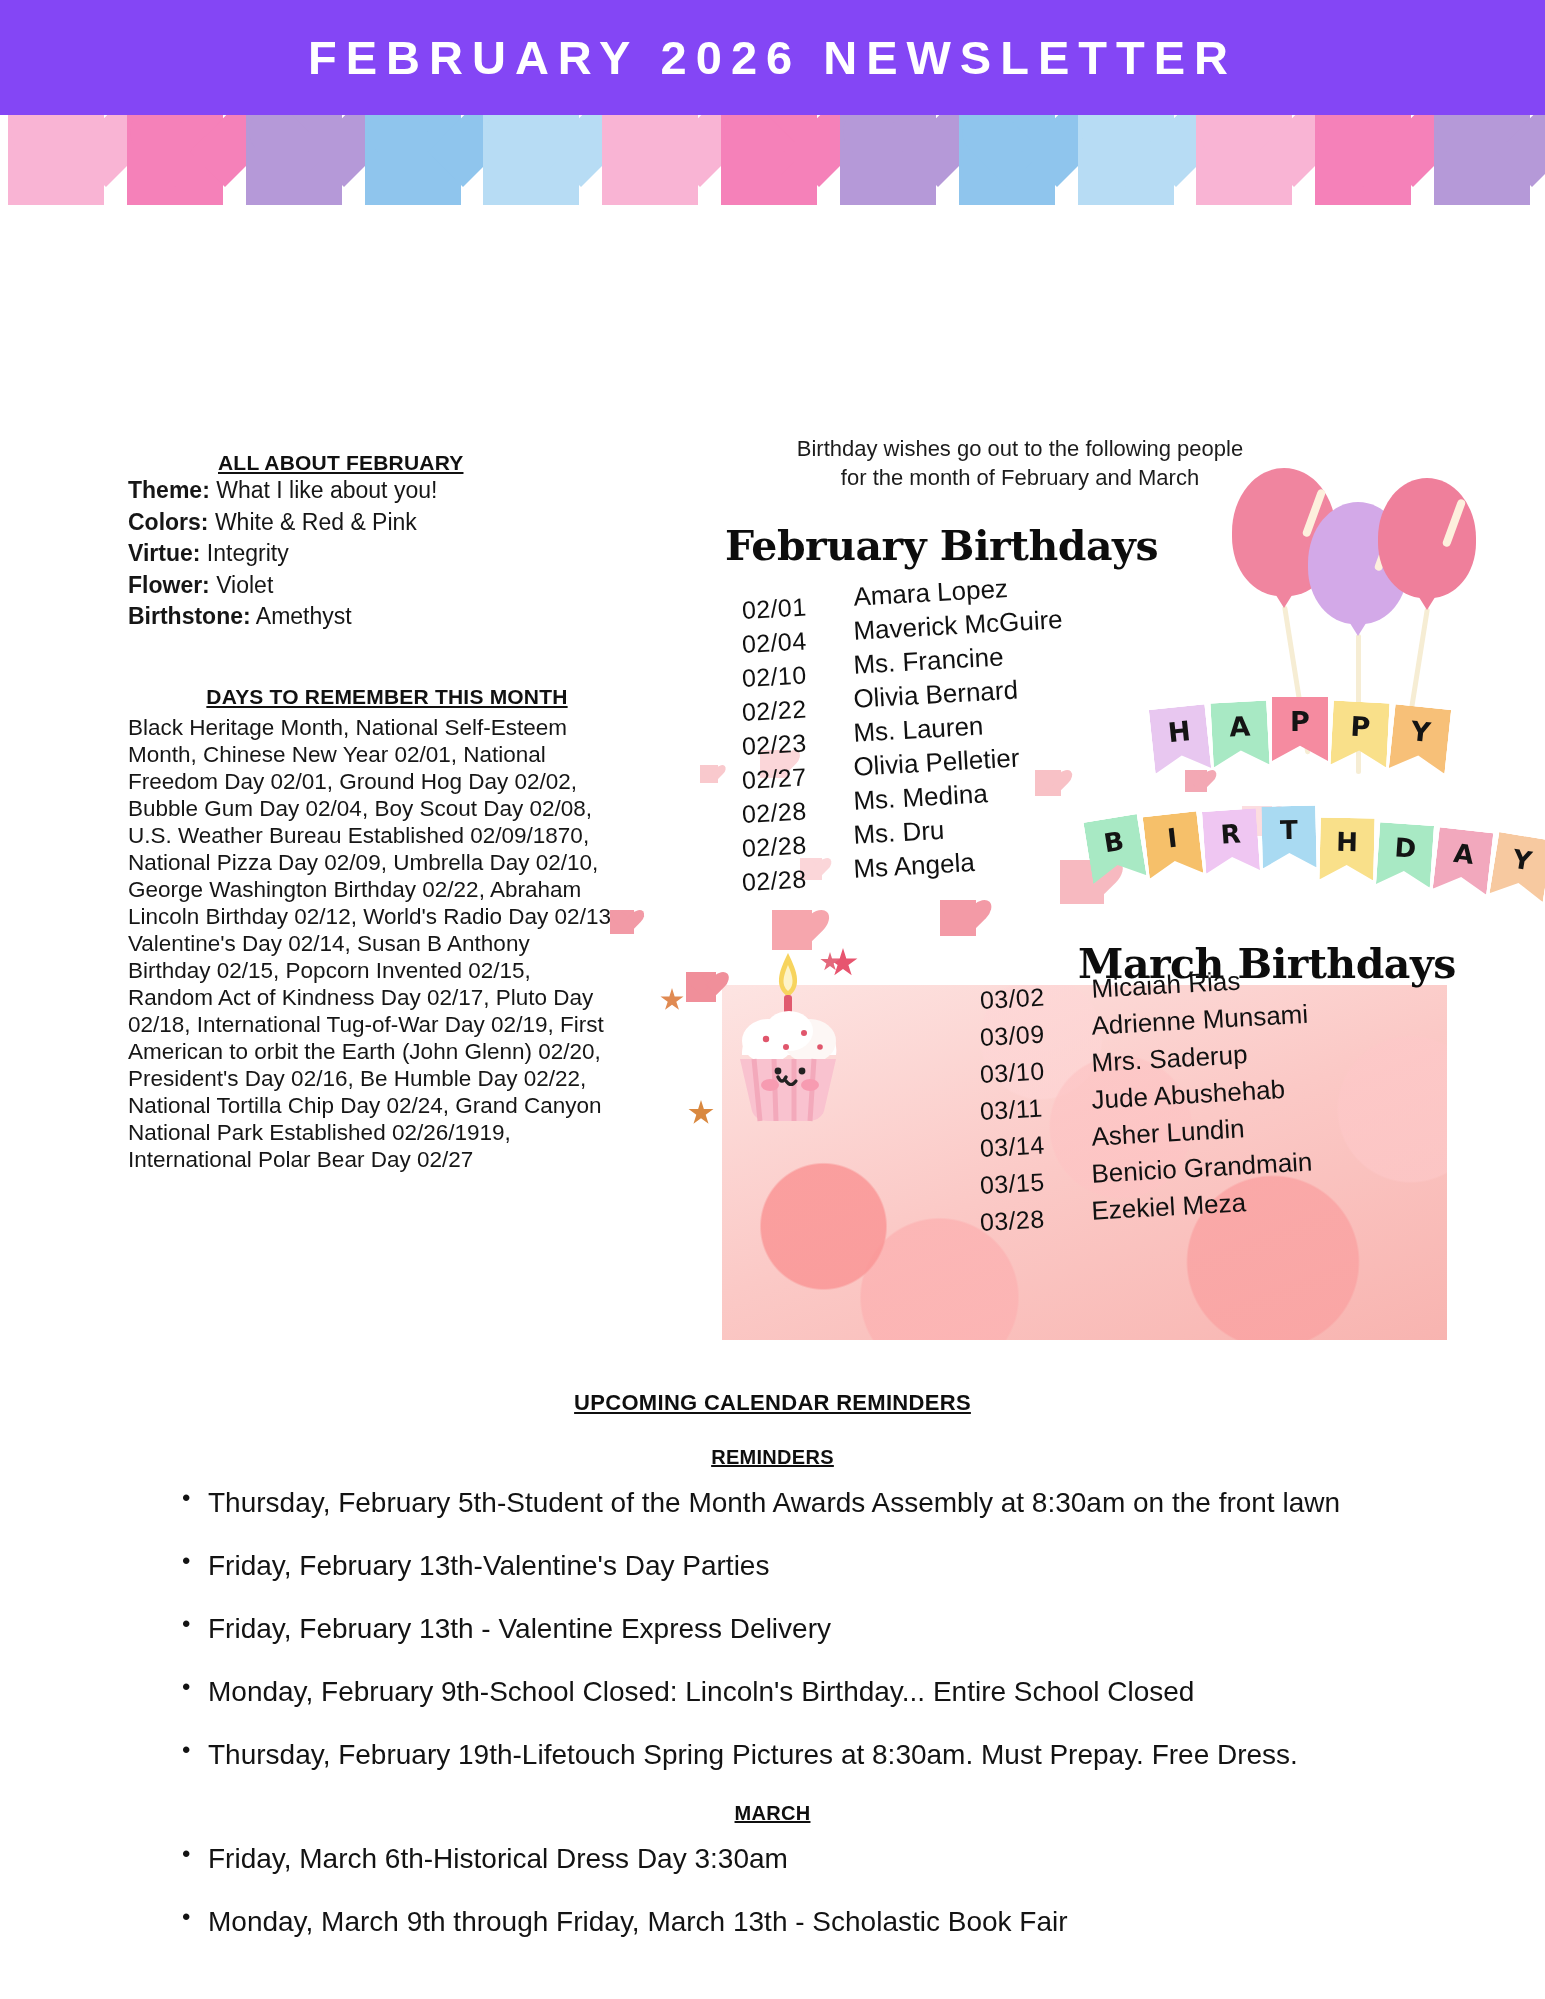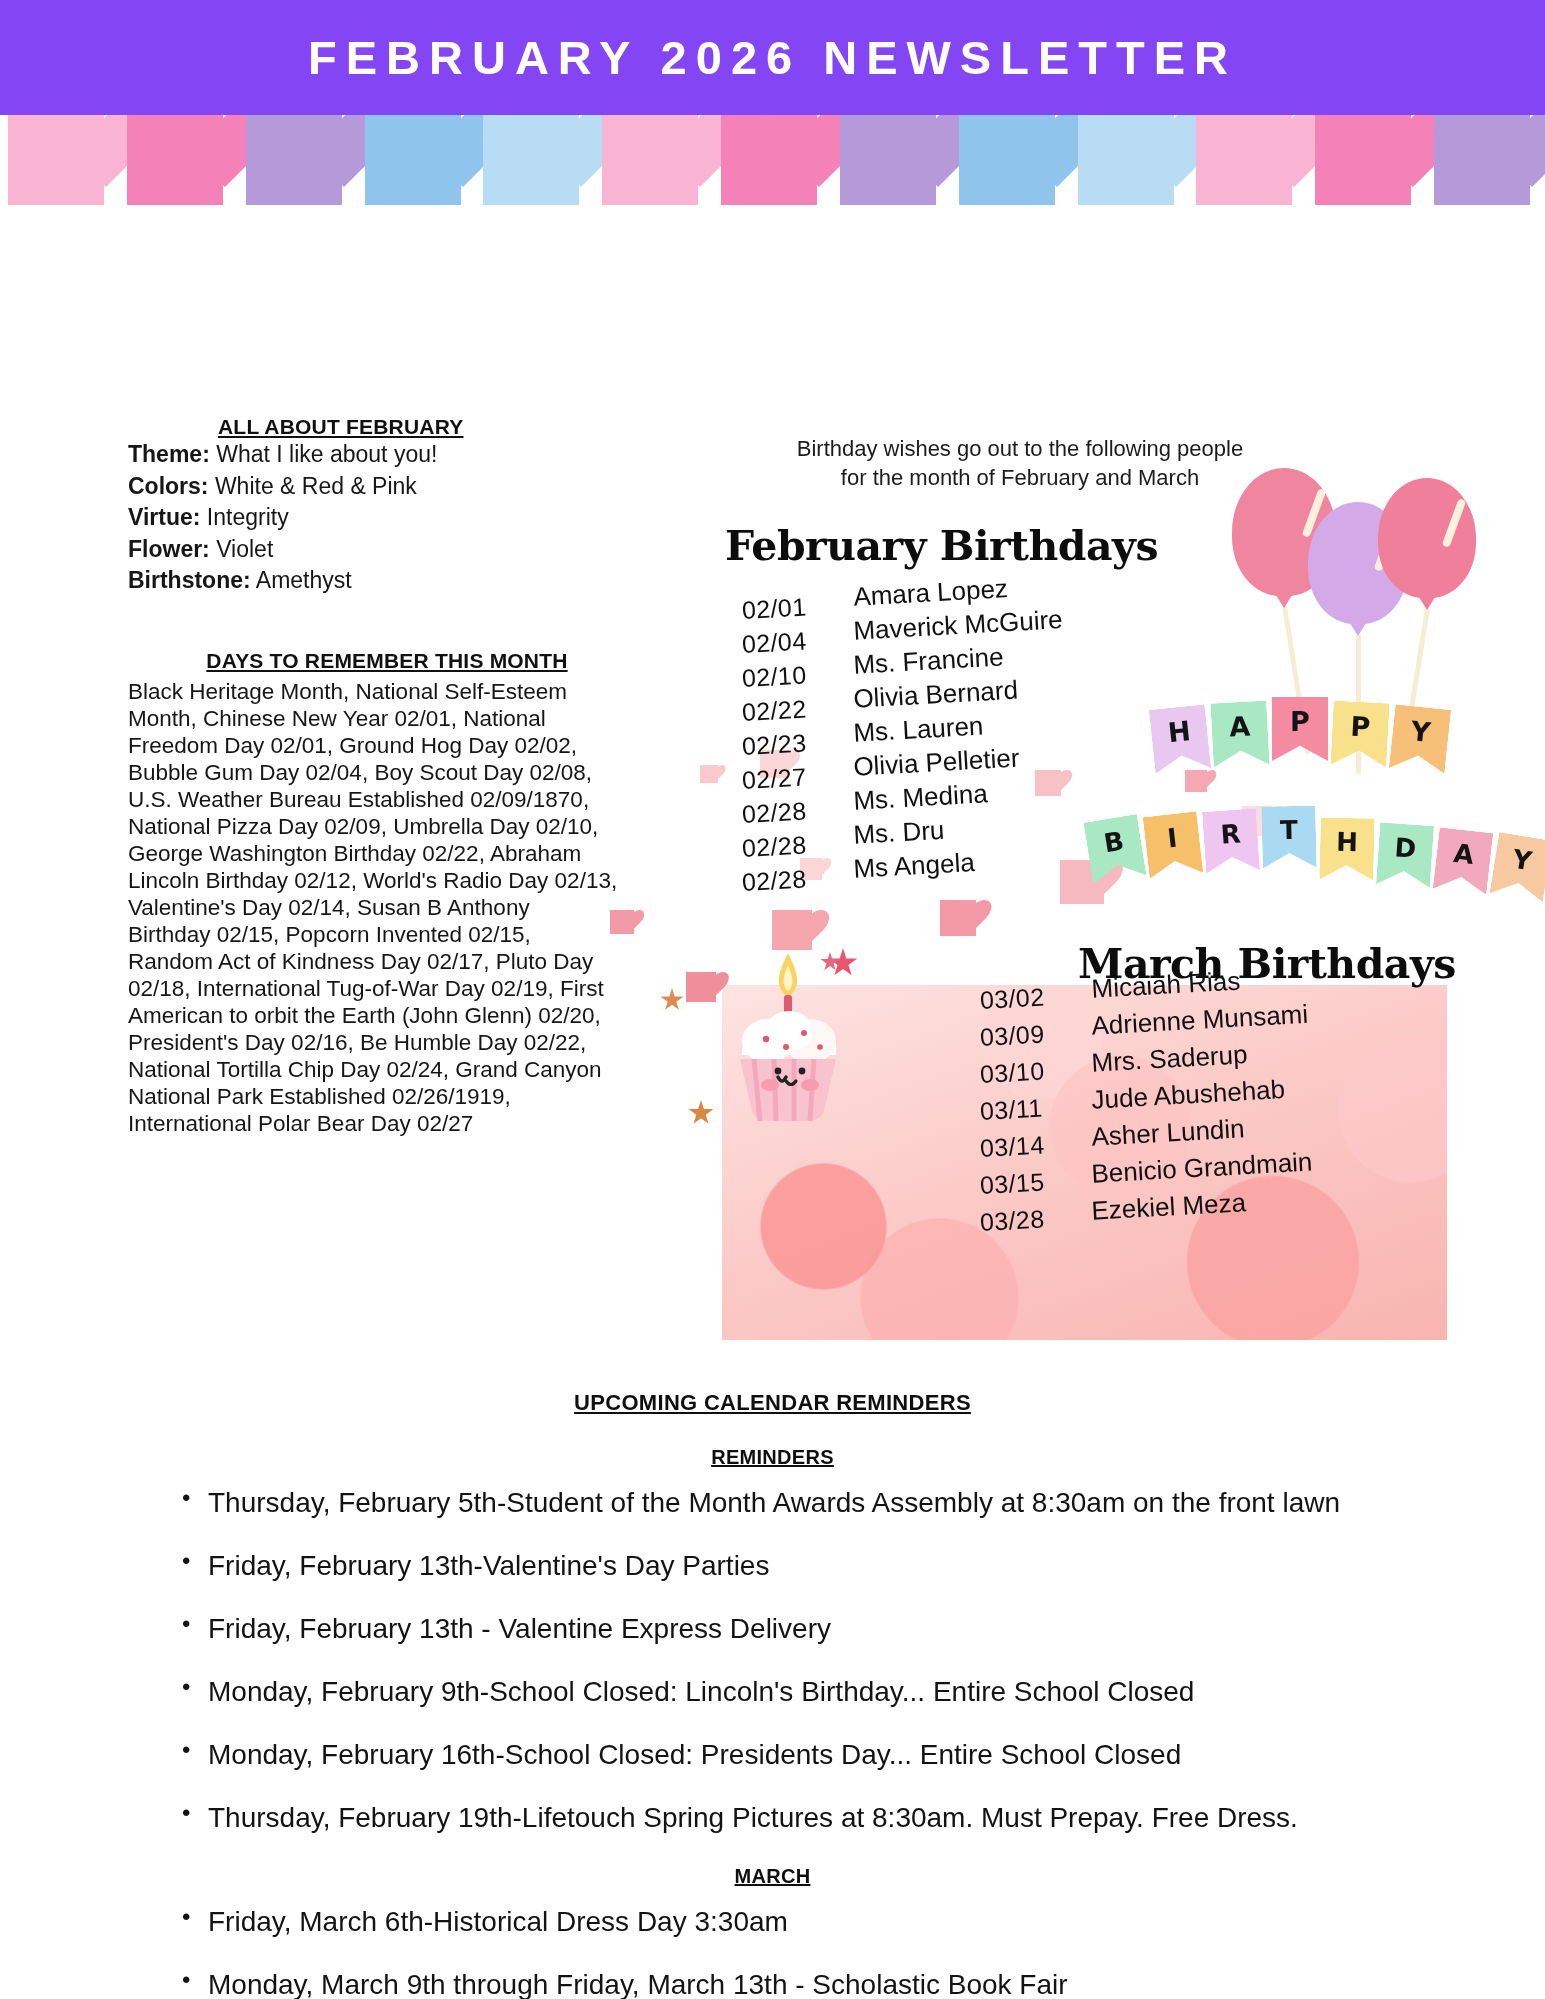--- a/index.html
+++ b/index.html
@@ -71,21 +71,21 @@
     width: 490px;
   }
   .section-heading {
     font-size: 21px;
     font-weight: bold;
     text-decoration: underline;
     text-align: center;
     color: #111;
     letter-spacing: .2px;
   }
-  .about-heading { margin-left: 90px; text-align: left; }
+  .about-heading { margin-left: 90px; text-align: left; margin-top: 36px; }
   .about-line {
     font-size: 23px;
     color: #161616;
     line-height: 1.37;
     font-family: "Liberation Sans", sans-serif;
   }
   .about-line b { font-weight: bold; }
   .days-heading { margin-top: 52px; margin-left: 28px; }
   .days-body {
     margin-top: 5px;
@@ -424,21 +424,20 @@
 
   <div class="reminders">
     <div class="rem-title">UPCOMING CALENDAR REMINDERS</div>
     <div id="reminders-months">
         <div class="month-title">REMINDERS</div>
         <ul class="rem-list">
           <li>Thursday, February 5th-Student of the Month Awards Assembly at 8:30am on the front lawn</li>
           <li>Friday, February 13th-Valentine's Day Parties</li>
           <li>Friday, February 13th - Valentine Express Delivery</li>
           <li>Monday, February 9th-School Closed: Lincoln's Birthday... Entire School Closed</li>
-          <li>Monday, February 16th-School Closed: Presidents Day... Entire School Closed</li>
           <li>Thursday, February 19th-Lifetouch Spring Pictures at 8:30am. Must Prepay. Free Dress.</li>
         </ul>
         <div class="month-title">MARCH</div>
         <ul class="rem-list">
           <li>Friday, March 6th-Historical Dress Day 3:30am</li>
           <li>Monday, March 9th through Friday, March 13th - Scholastic Book Fair</li>
         </ul>
       </div>
   </div>
 

